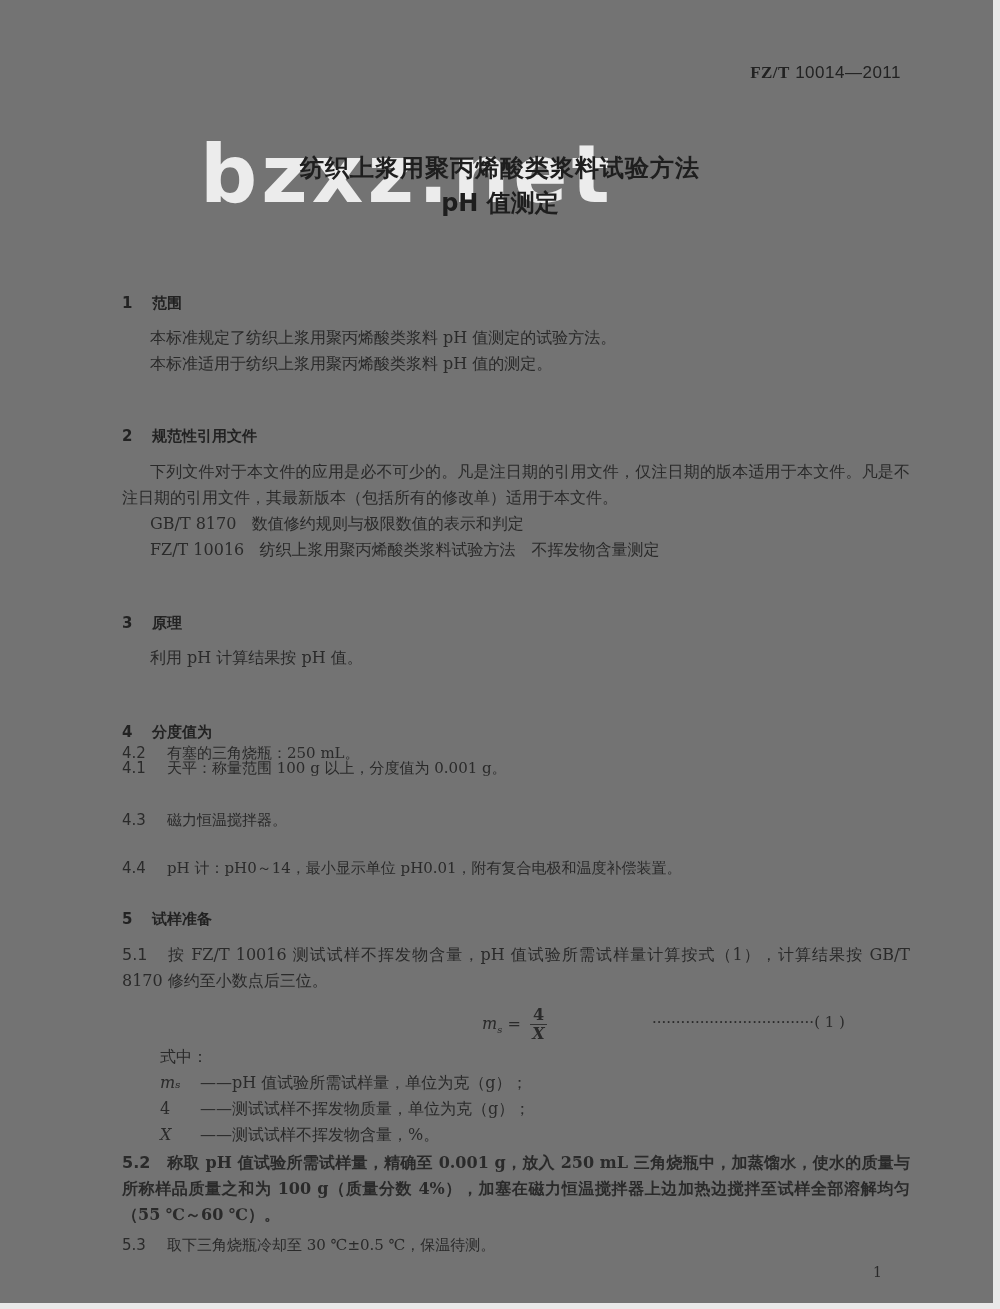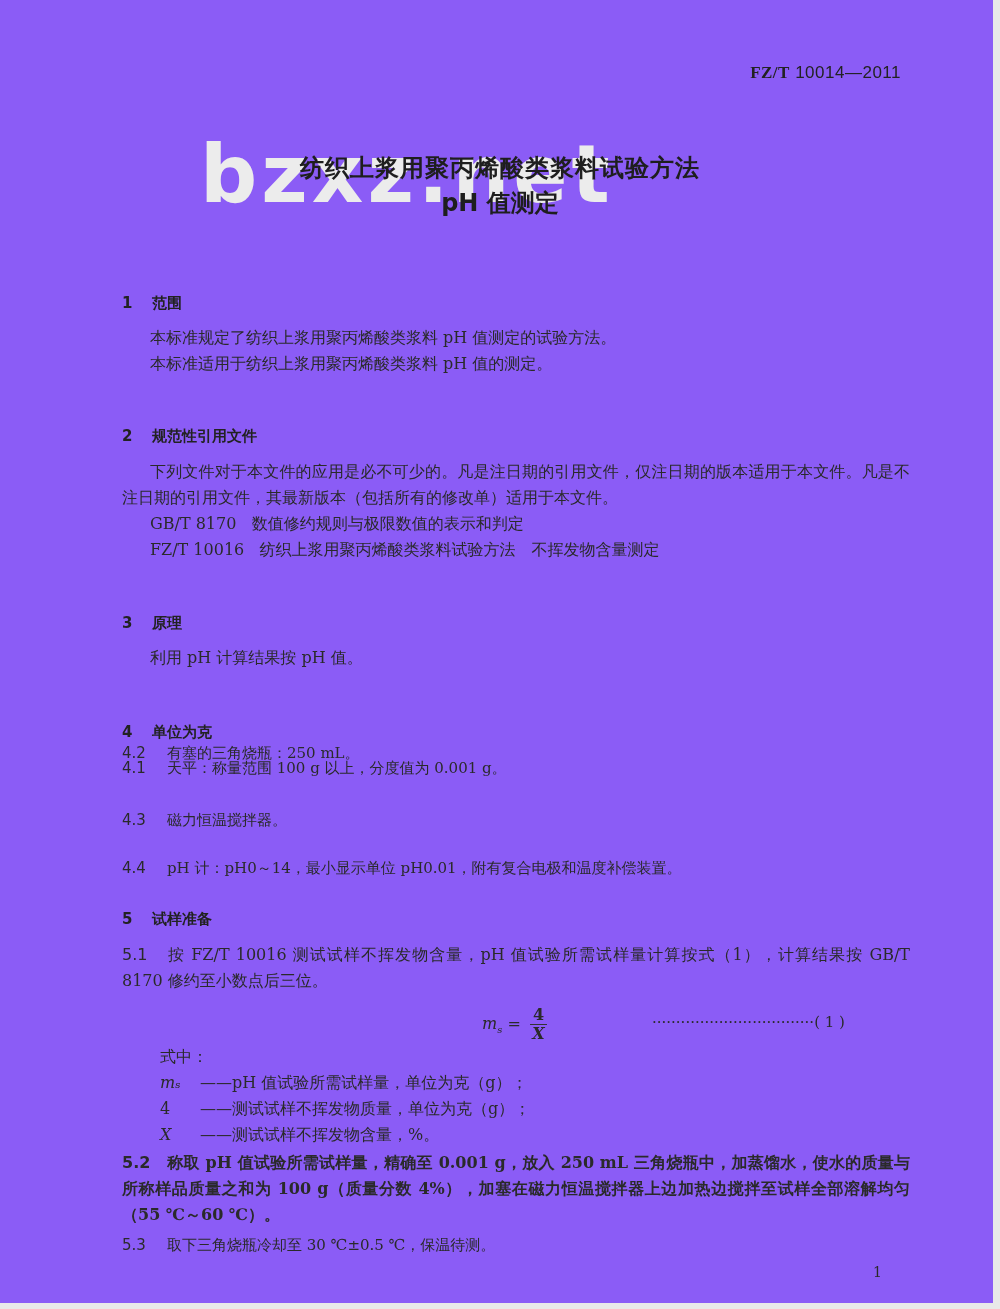--- a/index.html
+++ b/index.html
@@ -1,21 +1,21 @@
 <!DOCTYPE html>
 <html><head>
 <meta charset="utf-8">
 <style>
   html, body { margin:0; padding:0; }
   body {
     width:1000px; height:1309px; background:#e9e9e9; position:relative; overflow:hidden;
     font-family:"DejaVu Serif", "Liberation Serif", serif; color:#2a2a2a;
   }
   .page {
-    position:absolute; left:0; top:0; width:993px; height:1303px; background:#8b5cf6;
+    position:absolute; left:0; top:0; width:993px; height:1303px; background:#737373;
   }
   .abs { position:absolute; white-space:nowrap; }
   .std-code {
     right:92px; top:63px; font-size:17px; color:#222;
     font-family:"Liberation Sans", sans-serif; letter-spacing:0.5px;
   }
   .std-code b { font-family:"Liberation Serif", serif; font-weight:bold; }
   .watermark {
     left:200px; top:128px; font-size:80px; font-weight:bold; color:#ececec;
     font-family:"DejaVu Sans", sans-serif; letter-spacing:4px; z-index:0;
@@ -76,21 +76,21 @@
   <div class="abs p ind" style="top:537px;">
     <span>FZ/T 10016</span>&nbsp;&nbsp;&nbsp;<span>纺织上浆用聚丙烯酸类浆料试验方法　不挥发物含量测定</span>
   </div>
 
   <div class="abs h" style="top:594px;">
     <span class="num">3</span><span>原理</span>
   </div>
   <div class="abs p ind" style="top:645px;">利用 pH 计算结果按 pH 值。</div>
 
   <div class="abs h" style="top:703px;">
-    <span class="num">4</span><span>单位为克</span>
+    <span class="num">4</span><span>分度值为</span>
   </div>
   <div class="abs p clause" style="top:755px;">
     <span class="cn">4.1</span><span>天平：称量范围 100 g 以上，分度值为 0.001 g。</span>
   </div>
   <div class="abs p clause" style="top:740px;">
     <span class="cn">4.2</span><span>有塞的三角烧瓶：250 mL。</span>
   </div>
   <div class="abs p clause" style="top:807px;">
     <span class="cn">4.3</span><span>磁力恒温搅拌器。</span>
   </div>

